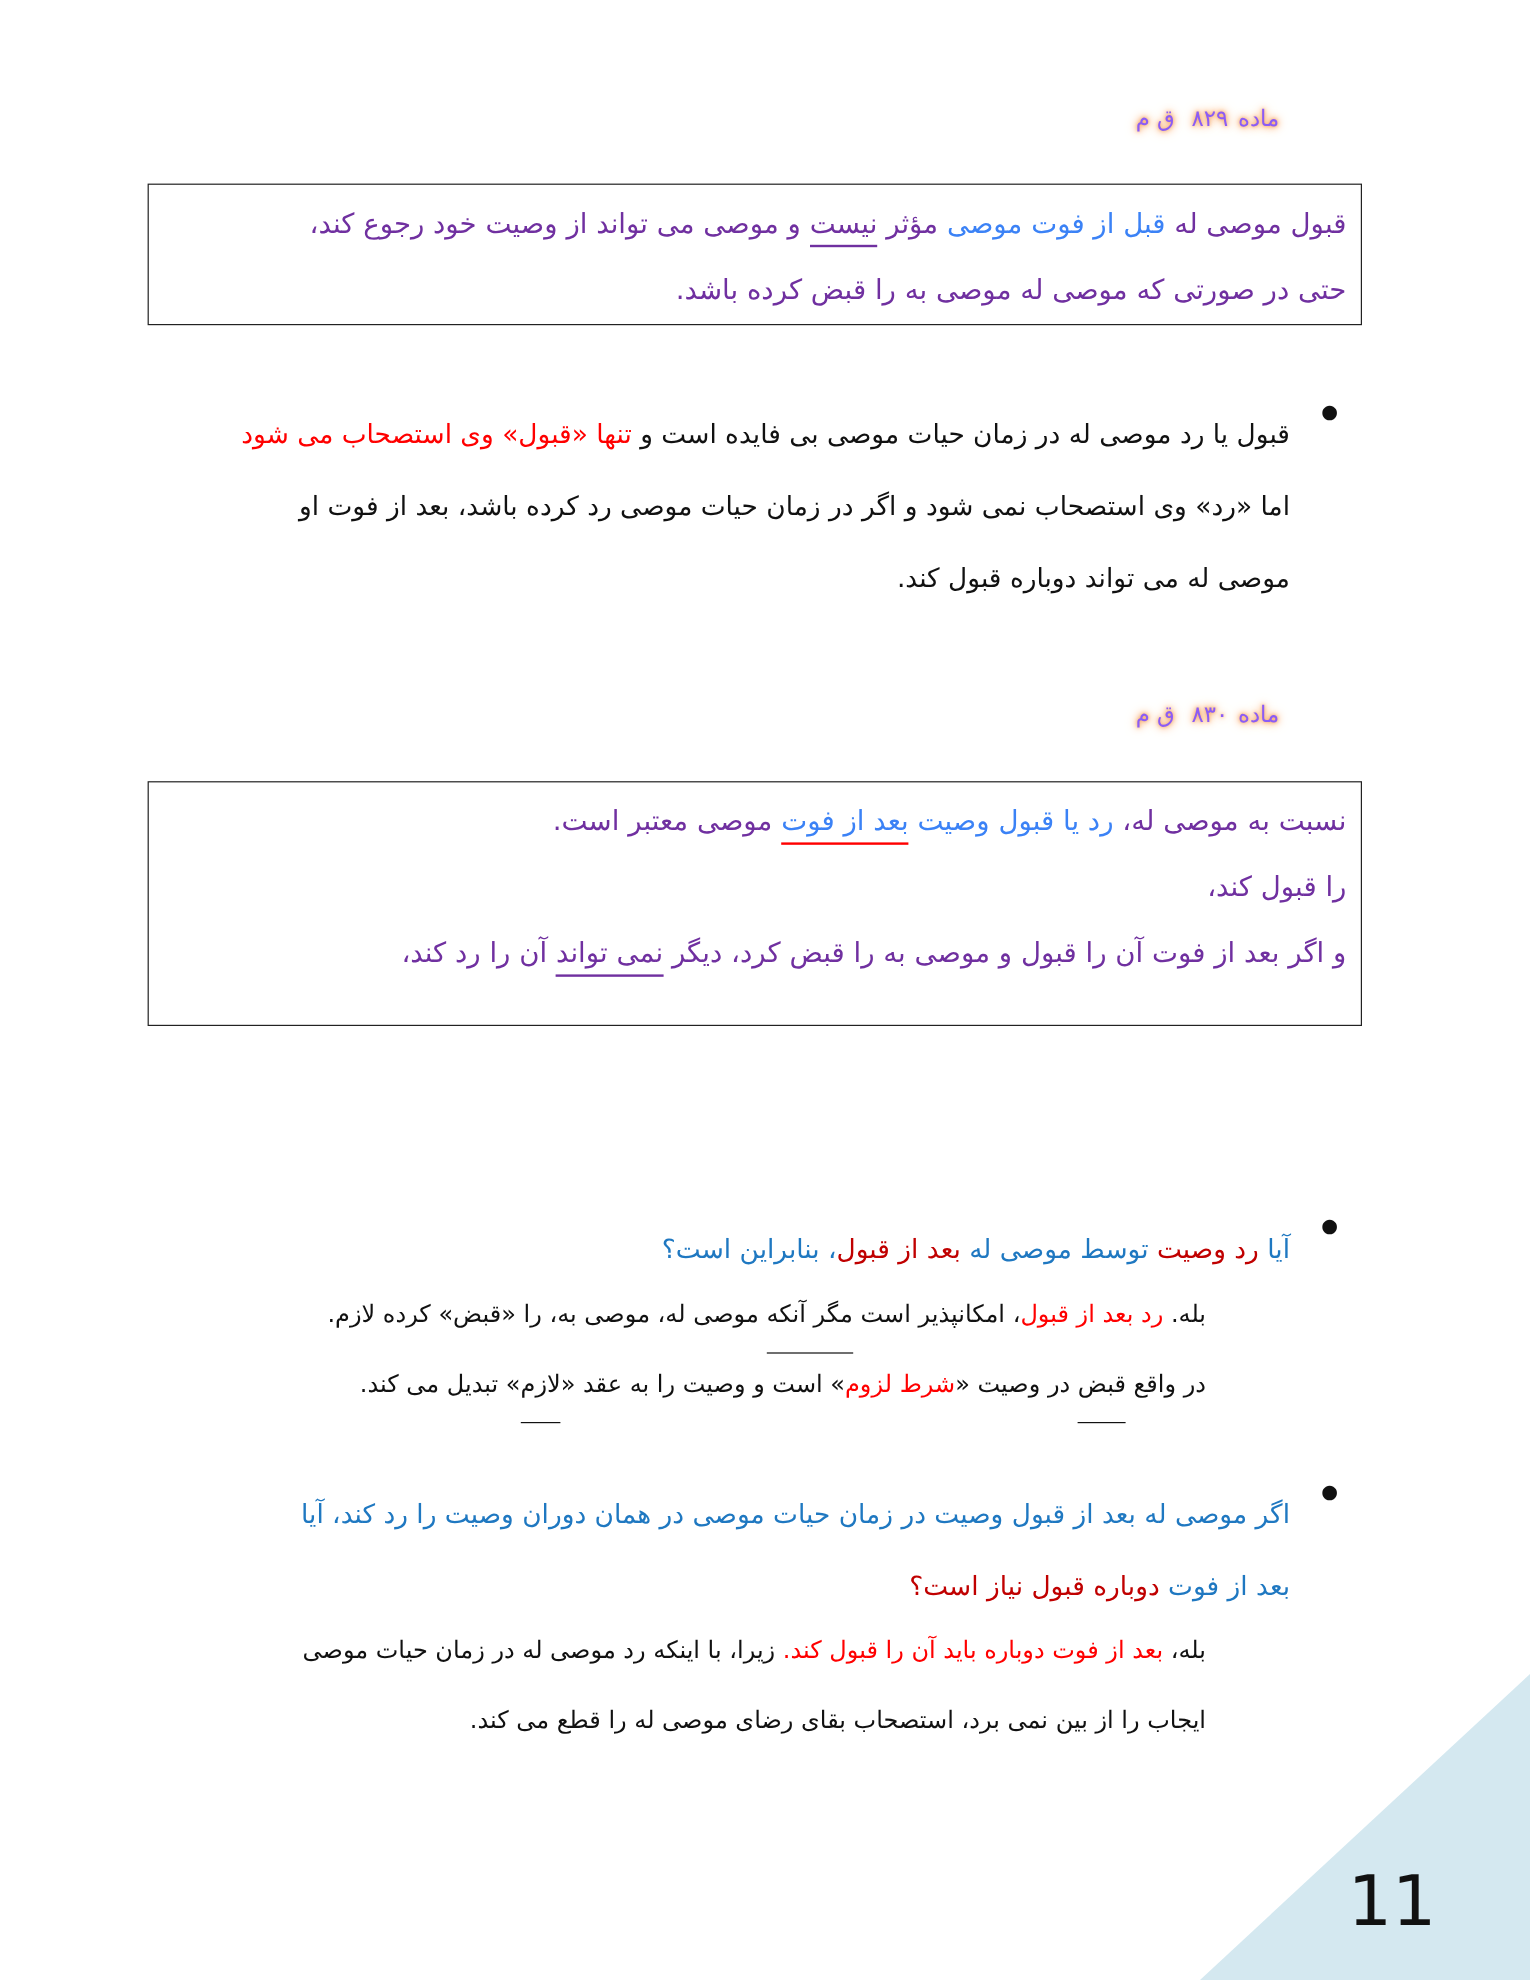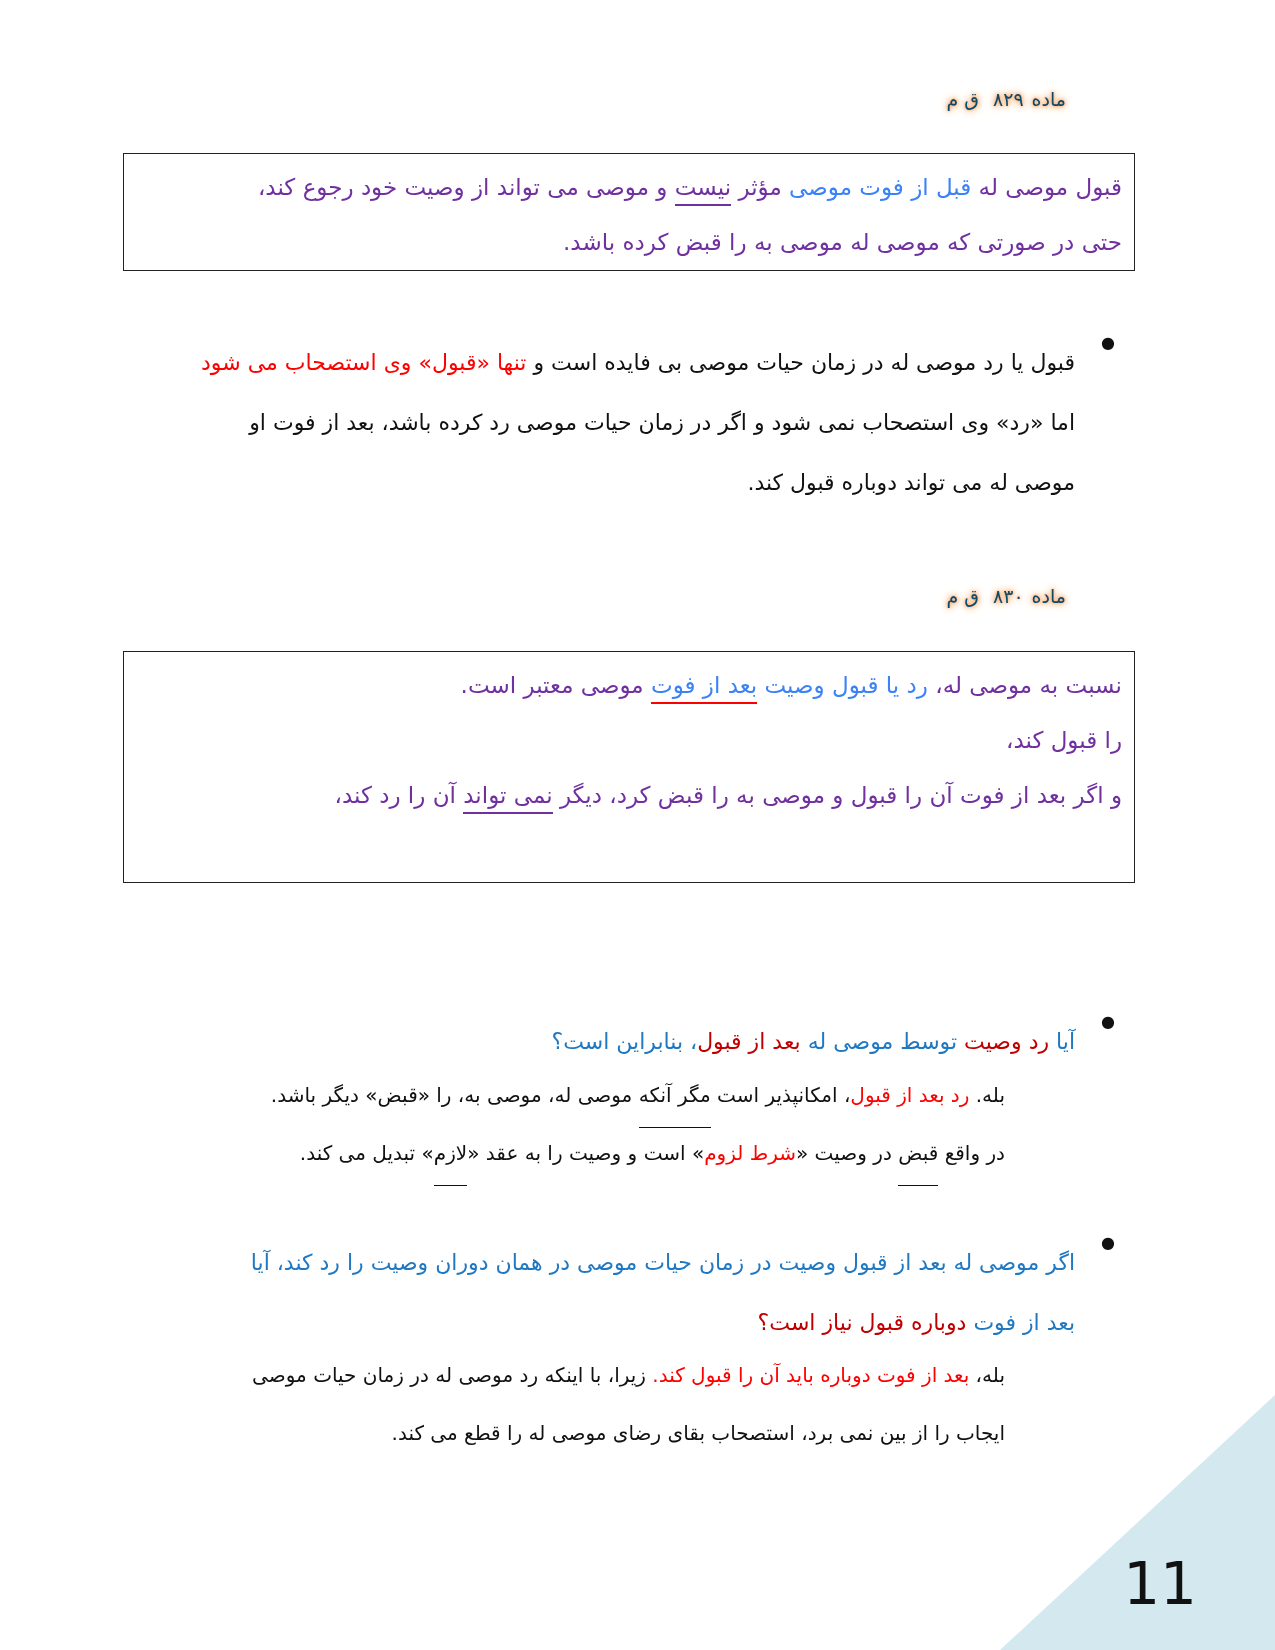--- a/index.html
+++ b/index.html
@@ -13,21 +13,21 @@
       position: absolute; right: 0; bottom: 0; width: 275px; height: 255px;
       background: #d4e8f0;
       clip-path: polygon(100% 0, 100% 100%, 0 100%);
     }
     .page-number {
       position: absolute; right: 78px; bottom: 32px;
       font-family: "DejaVu Sans", sans-serif; font-size: 58px; color: #111;
       direction: ltr;
     }
     .article-label {
-      position: absolute; font-size: 19px; color: #0c4a6e;
+      position: absolute; font-size: 19px; color: #8b5cf6;
       text-shadow: 0 0 6px #f7a25c, 0 0 10px #f7b47c, 0 0 3px #f7a25c;
     }
     .article-label span { padding: 0 4px; }
     .box {
       position: absolute; left: 123px; width: 1012px;
       border: 1.2px solid #222; box-sizing: border-box;
       padding: 6px 12px 6px 14px;
       color: #7030a0; font-size: 23px;
     }
     .box p { margin: 0; line-height: 55px; }
@@ -70,31 +70,31 @@
   <p><span>قبول یا رد موصی له در زمان حیات موصی بی فایده است و </span><span class="b-red">تنها «قبول» وی استصحاب می شود</span></p>
   <p>اما «رد» وی استصحاب نمی شود و اگر در زمان حیات موصی رد کرده باشد، بعد از فوت او</p>
   <p>موصی له می تواند دوباره قبول کند.</p>
 </div>
 
 <div class="article-label" style="top:585px; right:205px;">
   <span>ماده</span><span>۸۳۰</span>
   <span>ق م</span>
 </div>
 
-<div class="box" style="top:651px; height:232px;">
+<div class="box" style="top:651px; height:204px;">
   <p><span>نسبت به موصی له، </span><span class="red">رد یا قبول وصیت </span><span class="red u-red">بعد از فوت</span><span> موصی معتبر است.</span></p>
   <p>را قبول کند،</p>
   <p><span>و اگر بعد از فوت آن را قبول و موصی به را قبض کرد، دیگر </span><span class="u-purple">نمی تواند</span><span> آن را رد کند،</span></p>
 </div>
 
 <div class="bullet blue" style="top:1012px; right:200px;">
   <p><span>آیا </span><span class="darkred">رد وصیت</span><span> توسط موصی له </span><span class="darkred">بعد از قبول</span><span>، بنابراین است؟</span></p>
 </div>
 <div class="answer" style="top:1066px;">
-  <p><span>بله. </span><span class="ans-red">رد بعد از قبول</span><span>، امکانپذیر است </span><span class="u-black">مگر آنکه</span><span> موصی له، موصی به، را «قبض» دیگر باشد.</span></p>
+  <p><span>بله. </span><span class="ans-red">رد بعد از قبول</span><span>، امکانپذیر است </span><span class="u-black">مگر آنکه</span><span> موصی له، موصی به، را «قبض» کرده لازم.</span></p>
   <p><span>در واقع </span><span class="u-black">قبض</span><span> در وصیت «</span><span class="ans-red">شرط لزوم</span><span>» است و وصیت را به عقد «</span><span class="u-black">لازم</span><span>» تبدیل می کند.</span></p>
 </div>
 
 <div class="bullet blue" style="top:1233px; right:200px;">
   <p>اگر موصی له بعد از قبول وصیت در زمان حیات موصی در همان دوران وصیت را رد کند، آیا</p>
   <p><span>بعد از فوت </span><span class="darkred">دوباره قبول نیاز است؟</span></p>
 </div>
 <div class="answer" style="top:1346px;">
   <p><span>بله، </span><span class="ans-red">بعد از فوت دوباره باید آن را قبول کند.</span><span> زیرا، با اینکه رد موصی له در زمان حیات موصی</span></p>
   <p>ایجاب را از بین نمی برد، استصحاب بقای رضای موصی له را قطع می کند.</p>

